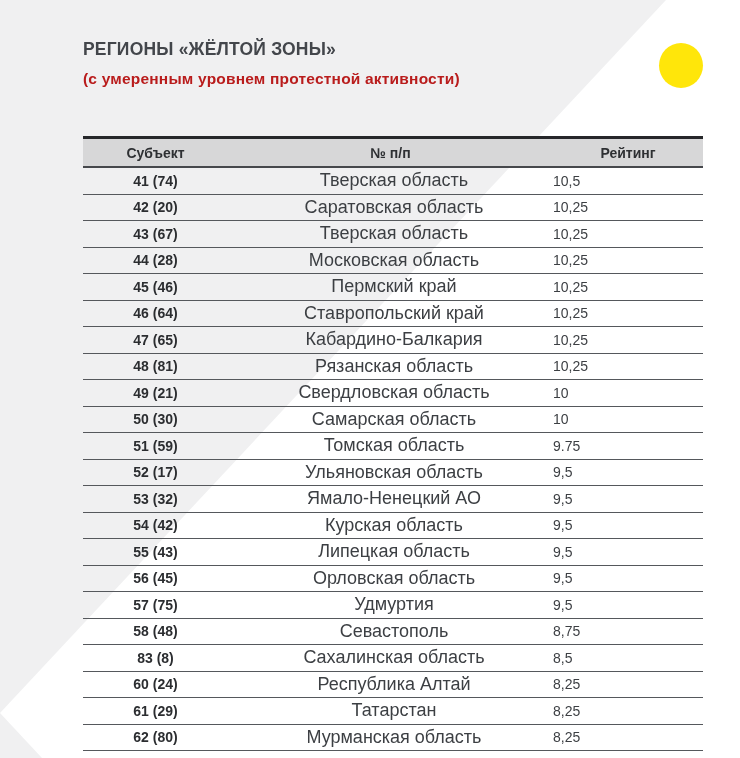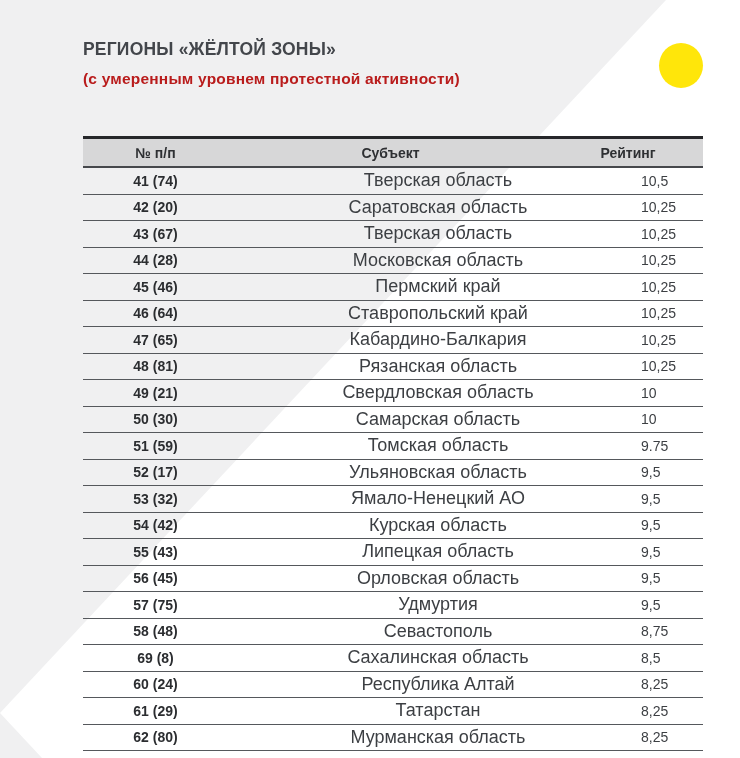--- a/index.html
+++ b/index.html
@@ -51,21 +51,20 @@
     height:29px;
     background:#d7d7d8;
     border-bottom:2px solid #46484c;
   }
   .th{
     font-size:14px;font-weight:bold;color:#2e3033;text-align:center;
   }
   .tr{
     height:26.5px;
     border-bottom:1.7px solid #55585c;
-    gap:44px;
   }
   .td-num{
     font-size:14px;font-weight:bold;color:#2b2d30;text-align:center;
   }
   .td-subj{
     font-size:18px;color:#3c3f43;text-align:center;padding-left:7px;
   }
   .td-rate{
     font-size:14px;color:#3c3f43;text-align:left;
   }
@@ -78,22 +77,22 @@
 
   <div class="titleblock">
     <div class="title">РЕГИОНЫ «ЖЁЛТОЙ ЗОНЫ»</div>
     <div class="subtitle">(с умеренным уровнем протестной активности)</div>
   </div>
 
   <div class="circle" style="background: rgb(255, 230, 10);"></div>
 
   <div class="tbl">
     <div class="trow thead">
+      <div class="th">Субъект</div>
       <div class="th">№ п/п</div>
-      <div class="th">Субъект</div>
       <div class="th">Рейтинг</div>
     </div>
     <div id="tbody">
         <div class="trow tr">
           <div class="td-num">41 (74)</div>
           <div class="td-subj">Тверская область</div>
           <div class="td-rate">10,5</div>
         </div>
         <div class="trow tr">
           <div class="td-num">42 (20)</div>
@@ -174,21 +173,21 @@
           <div class="td-num">57 (75)</div>
           <div class="td-subj">Удмуртия</div>
           <div class="td-rate">9,5</div>
         </div>
         <div class="trow tr">
           <div class="td-num">58 (48)</div>
           <div class="td-subj">Севастополь</div>
           <div class="td-rate">8,75</div>
         </div>
         <div class="trow tr">
-          <div class="td-num">69 (8)</div>
+          <div class="td-num">83 (8)</div>
           <div class="td-subj">Сахалинская область</div>
           <div class="td-rate">8,5</div>
         </div>
         <div class="trow tr">
           <div class="td-num">60 (24)</div>
           <div class="td-subj">Республика Алтай</div>
           <div class="td-rate">8,25</div>
         </div>
         <div class="trow tr">
           <div class="td-num">61 (29)</div>

